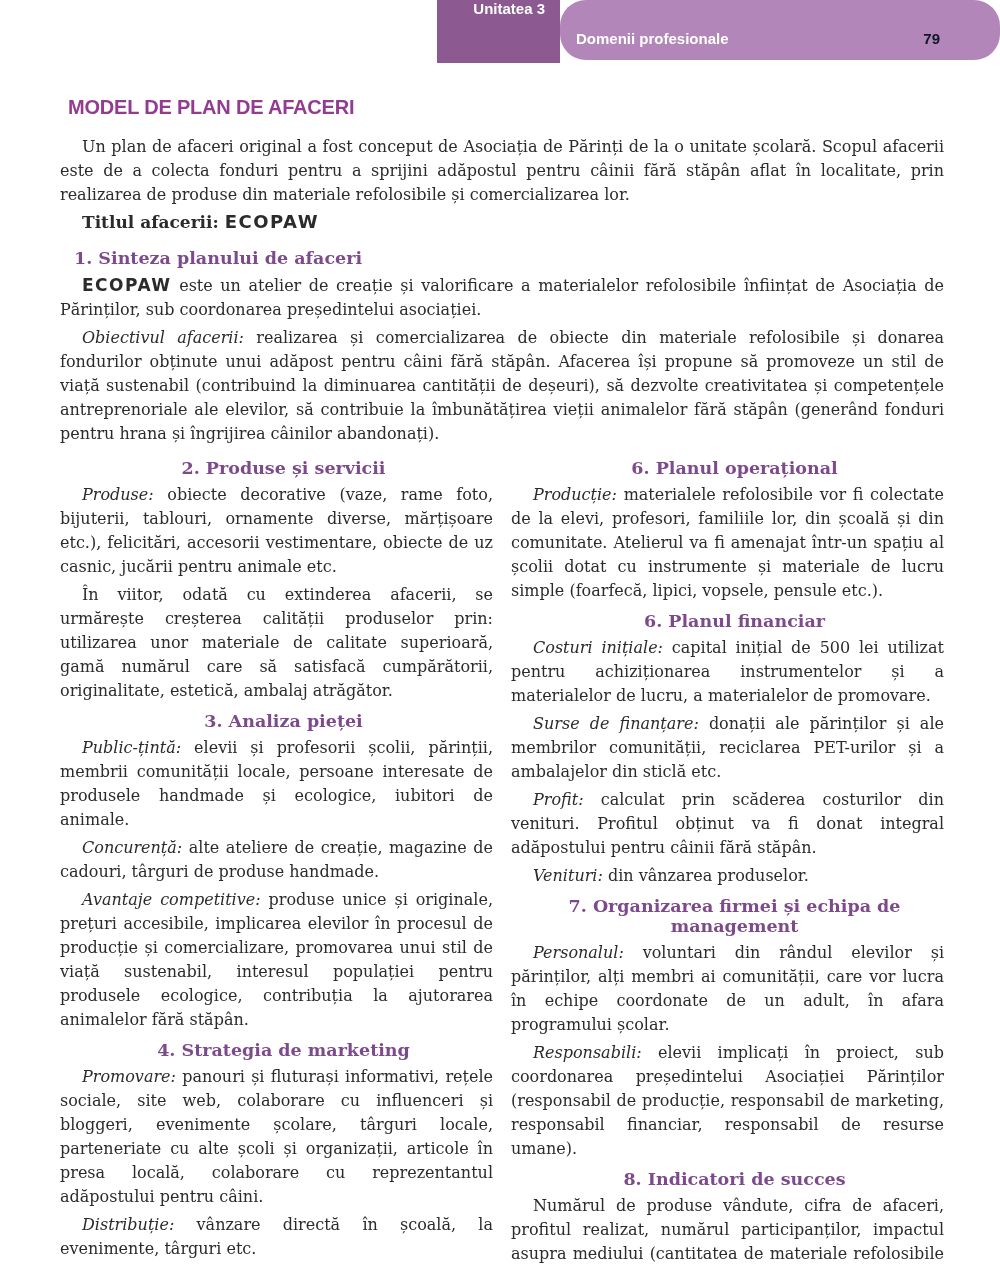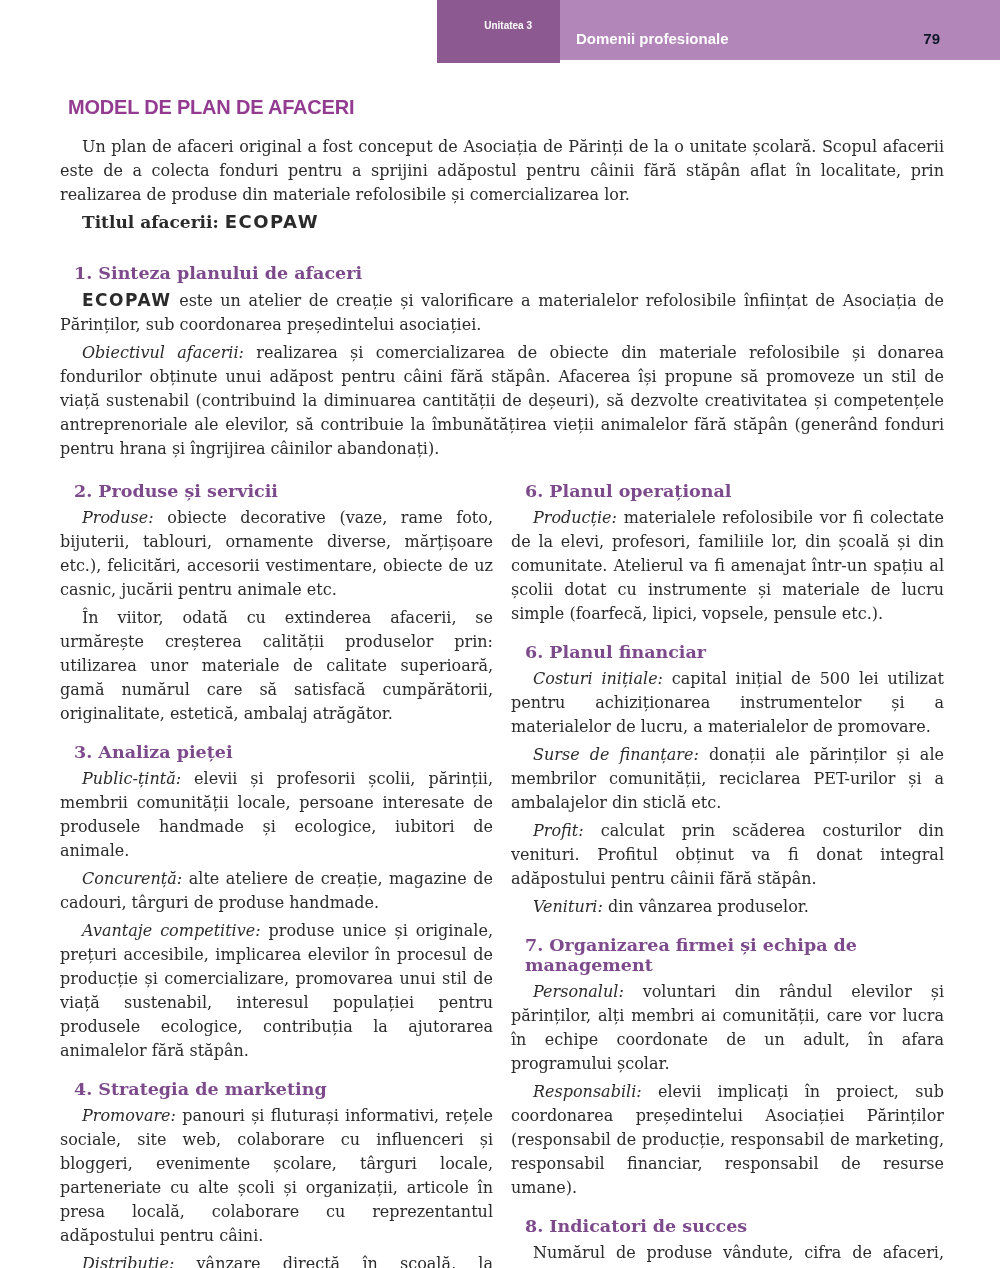--- a/index.html
+++ b/index.html
@@ -17,32 +17,32 @@
     background:#fff;
     overflow:hidden;
     font-family:"DejaVu Serif", serif;
     color:var(--body);
   }
   
   .header{position:relative;height:62px;}
   .unit-tab{
     position:absolute;left:437px;top:0;width:123px;height:63px;
     background:var(--header-dark);
-    display:flex;align-items:center;justify-content:flex-end;
-    padding:0 28px 13px 0;
+    display:flex;align-items:flex-start;justify-content:flex-end;
+    padding:0 15px 13px 0;
     color:#fff;font-family:"Liberation Sans",sans-serif;
-    font-weight:bold;font-size:10px;
+    font-weight:bold;font-size:15px;
   }
   .header-bar{
     position:absolute;left:560px;top:0;right:0;height:60px;
     background:var(--header-light);
     display:flex;align-items:flex-end;justify-content:space-between;
     padding:0 60px 13px 16px;
     color:#fff;font-family:"Liberation Sans",sans-serif;
-    font-weight:bold;font-size:15px;
+    font-weight:bold;font-size:15px;border-radius:26px;
   }
   .page-num{color:#0f172a;}
   
   .content{padding:34px 56px 0 60px;}
   h1.title{
     margin:0 0 16px 8px;
     font-family:"Liberation Sans",sans-serif;
     font-weight:bold;
     font-size:20px;
     letter-spacing:-0.2px;
@@ -68,28 +68,28 @@
     letter-spacing:1.5px;
     font-size:17px;
   }
   .ecopaw-lg{font-size:18px;}
   .sec-h{
     margin:14px 0 5px 14px;
     font-size:17.5px;
     font-weight:bold;
     color:var(--heading);
   }
-  .sec-h.first{margin-top:31px;}
+  .sec-h.first{margin-top:16px;}
   .columns{
     display:flex;
     gap:18px;
     margin-top:2px;
   }
   .col{flex:1 1 0;min-width:0;}
-  .col .sec-h:first-child{margin-top:16px;}
+  .col .sec-h:first-child{margin-top:8px;text-align:center;}
 </style>
 </head>
 <body>
 
 <div class="page">
 
   <div class="header">
     <div class="unit-tab">
       <span>Unitatea 3</span>
     </div>

